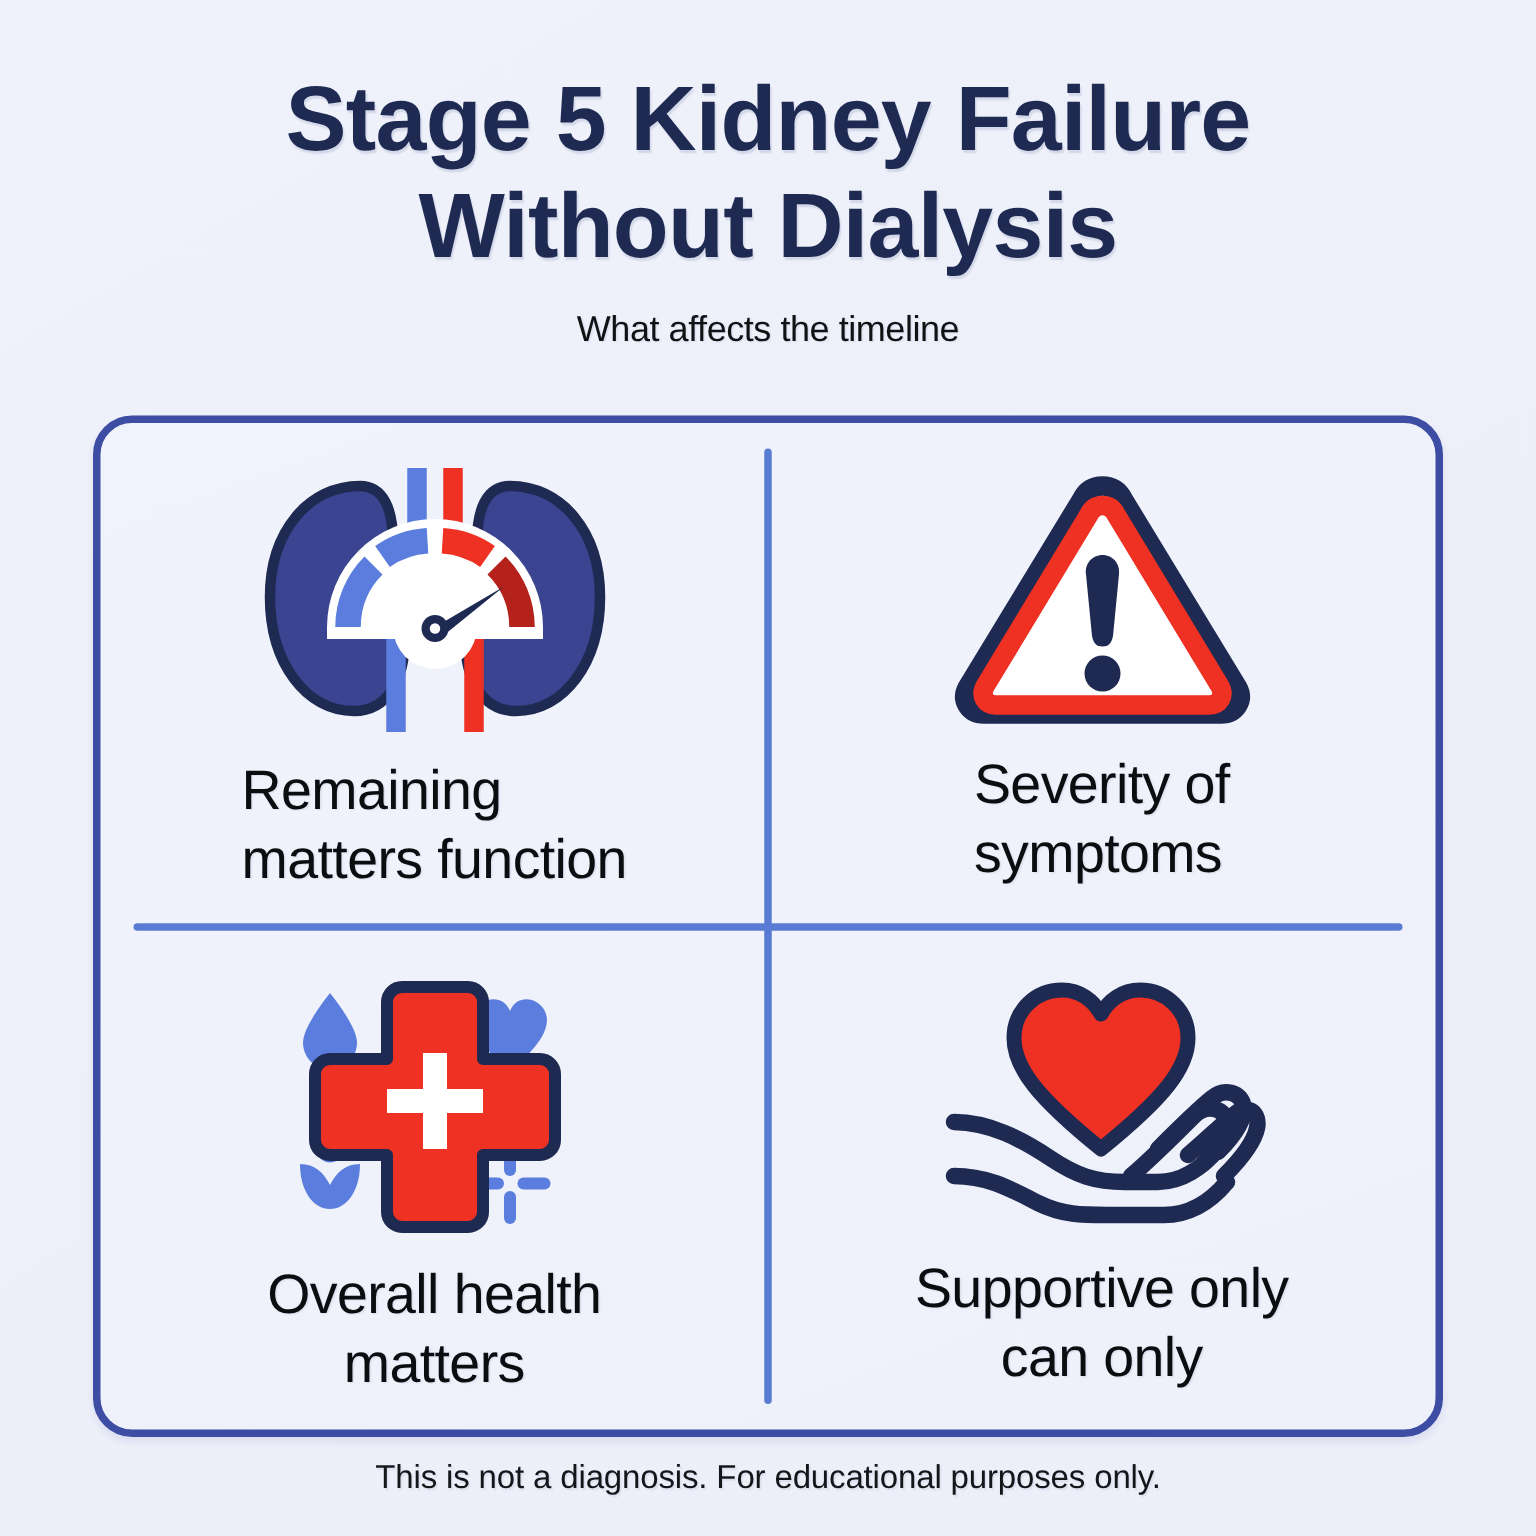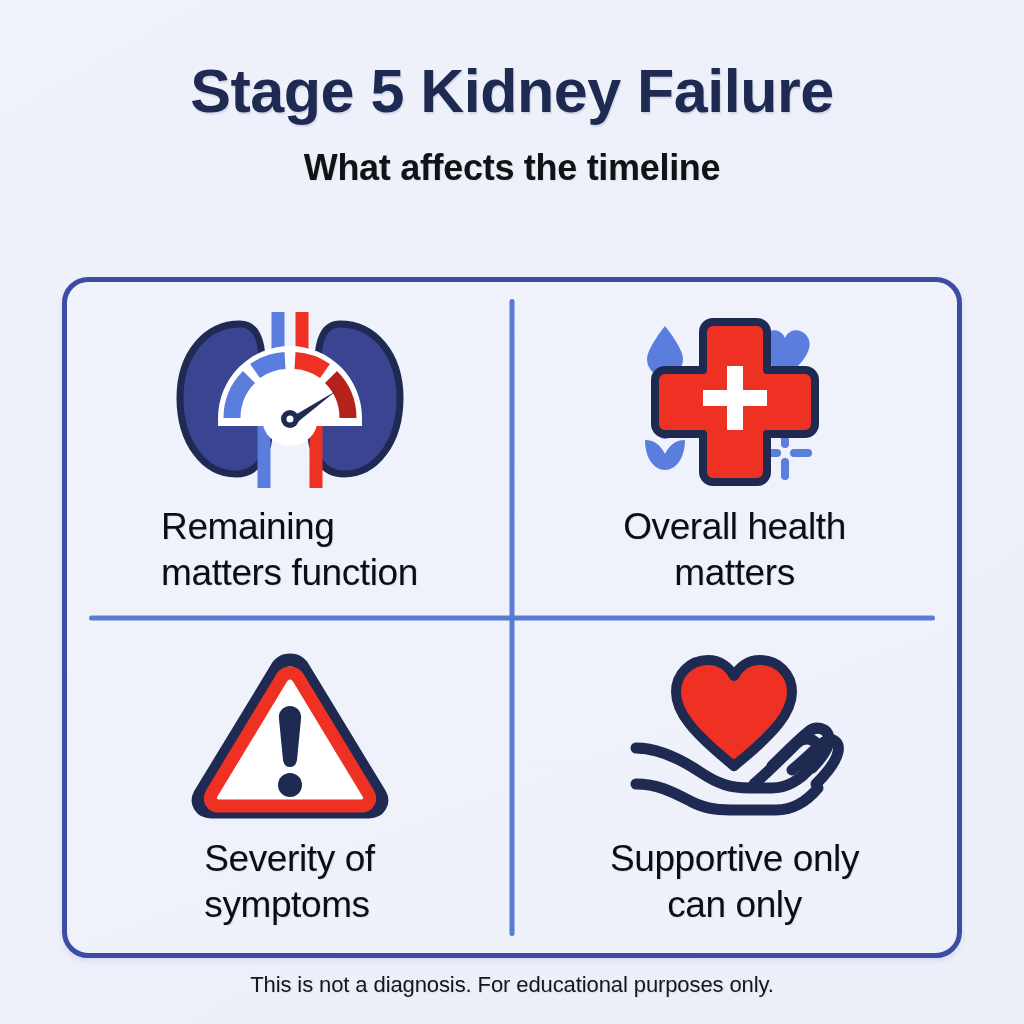--- a/index.html
+++ b/index.html
@@ -30,29 +30,29 @@
     width: 100%;
     text-align: center;
     padding-top: 44px;
   }
   .title {
     font-size: 61px;
     font-weight: bold;
     color: #1e2a52;
     line-height: 1.16;
     letter-spacing: -0.5px;
-    margin: 12px auto;
+    margin: 0 auto;
     max-width: 820px;
     text-shadow: 1px 2px 1px rgba(120,130,170,0.22);
   }
   .title .line2 { display: block; }
   .subtitle {
     margin-top: 20px;
-    font-size: 36px;
-    font-weight: 700;
+    font-size: 24px;
+    font-weight: 400;
     color: #111214;
     letter-spacing: -0.3px;
     text-shadow: 1px 1px 1px rgba(140,150,185,0.18);
   }
 
   
   .card {
     position: absolute;
     left: 62px;
     top: 277px;
@@ -142,20 +142,21 @@
   }
 </style>
 </head>
 <body>
 
 <div class="poster">
 
   <div class="header">
     <h1 class="title">
       <span>Stage 5 Kidney Failure</span>
+      <span class="line2">Without Dialysis</span>
     </h1>
     <div class="subtitle">What affects the timeline</div>
   </div>
 
   <div class="card">
     <div class="grid">
 
       <div class="quad q1">
         <div class="icon-wrap">
           <svg width="248" height="176" viewBox="0 0 248 176" xmlns="http://www.w3.org/2000/svg">
@@ -176,20 +177,38 @@
             <path d="M165 65 A58 58 0 0 1 182 106" fill="none" stroke="#b5221c" stroke-width="17" stroke-linecap="butt"></path>
 
             <path d="M124 106 L170 79 L128 113 Z" fill="#1e2a52"></path>
             <circle cx="124" cy="107" r="9" fill="#1e2a52"></circle>
             <circle cx="124" cy="107" r="3.5" fill="#ffffff"></circle>
           </svg>
         </div>
         <div class="quad-label">
           <span>Remaining</span><br>
           <span>matters function</span>
+        </div>
+      </div>
+
+      <div class="quad q3">
+        <div class="icon-wrap">
+          <svg width="212" height="172" viewBox="0 0 212 172" xmlns="http://www.w3.org/2000/svg">
+
+            <path d="M106 12 C112 12 117 15 120 21 L196 146 C201 155 195 164 185 164 L27 164 C17 164 11 155 16 146 L92 21 C95 15 100 12 106 12 Z" fill="none" stroke="#1e2a52" stroke-width="13" stroke-linejoin="round"></path>
+
+            <path d="M106 25 C110 25 113 27 115 31 L184 145 C188 152 184 158 177 158 L35 158 C28 158 24 152 28 145 L97 31 C99 27 102 25 106 25 Z" fill="#ffffff" stroke="#ef3124" stroke-width="13" stroke-linejoin="round"></path>
+
+            <path d="M106 58 C113 58 118 64 117 71 L113 112 C112 117 110 119 106 119 C102 119 100 117 99 112 L95 71 C94 64 99 58 106 58 Z" fill="#1e2a52"></path>
+            <circle cx="106" cy="137" r="12" fill="#1e2a52"></circle>
+          </svg>
+        </div>
+        <div class="quad-label">
+          <span>Severity of</span><br>
+          <span>symptoms</span>
         </div>
       </div>
 
       <div class="quad q2">
         <div class="icon-wrap">
           <svg width="200" height="176" viewBox="0 0 200 176" xmlns="http://www.w3.org/2000/svg">
 
             <path d="M30 14 C30 14 48 36 48 47 C48 57 40 65 30 65 C20 65 12 57 12 47 C12 36 30 14 30 14 Z" fill="#5b7ede"></path>
 
             <path d="M172 24 C166 16 154 16 150 26 C146 16 134 16 128 24 C121 34 128 48 150 66 C172 48 179 34 172 24 Z" fill="#5b7ede"></path>
@@ -209,38 +228,20 @@
 
             <path d="M92 54 h16 v24 h24 v16 h-24 v24 h-16 v-24 h-24 v-16 h24 Z" fill="#ffffff"></path>
           </svg>
         </div>
         <div class="quad-label">
           <span>Overall health</span><br>
           <span>matters</span>
         </div>
       </div>
 
-      <div class="quad q3">
-        <div class="icon-wrap">
-          <svg width="212" height="172" viewBox="0 0 212 172" xmlns="http://www.w3.org/2000/svg">
-
-            <path d="M106 12 C112 12 117 15 120 21 L196 146 C201 155 195 164 185 164 L27 164 C17 164 11 155 16 146 L92 21 C95 15 100 12 106 12 Z" fill="none" stroke="#1e2a52" stroke-width="13" stroke-linejoin="round"></path>
-
-            <path d="M106 25 C110 25 113 27 115 31 L184 145 C188 152 184 158 177 158 L35 158 C28 158 24 152 28 145 L97 31 C99 27 102 25 106 25 Z" fill="#ffffff" stroke="#ef3124" stroke-width="13" stroke-linejoin="round"></path>
-
-            <path d="M106 58 C113 58 118 64 117 71 L113 112 C112 117 110 119 106 119 C102 119 100 117 99 112 L95 71 C94 64 99 58 106 58 Z" fill="#1e2a52"></path>
-            <circle cx="106" cy="137" r="12" fill="#1e2a52"></circle>
-          </svg>
-        </div>
-        <div class="quad-label">
-          <span>Severity of</span><br>
-          <span>symptoms</span>
-        </div>
-      </div>
-
       <div class="quad q4">
         <div class="icon-wrap">
           <svg width="218" height="172" viewBox="0 0 218 172" xmlns="http://www.w3.org/2000/svg">
 
             <path d="M108 118 C66 84 50 64 50 44 C50 26 64 12 82 12 C94 12 103 19 108 28 C113 19 122 12 134 12 C152 12 166 26 166 44 C166 64 150 84 108 118 Z" fill="#ef3124" stroke="#1e2a52" stroke-width="10" stroke-linejoin="round"></path>
 
             <path d="M10 136 C34 136 50 146 66 154 C82 162 96 162 112 162 L150 162 C168 162 182 152 192 140" fill="none" stroke="#1e2a52" stroke-width="11" stroke-linecap="round" stroke-linejoin="round"></path>
 
             <path d="M10 100 C34 100 56 112 74 124 C92 136 104 140 124 140 L146 140 C162 140 176 130 186 118" fill="none" stroke="#1e2a52" stroke-width="11" stroke-linecap="round" stroke-linejoin="round"></path>
 

